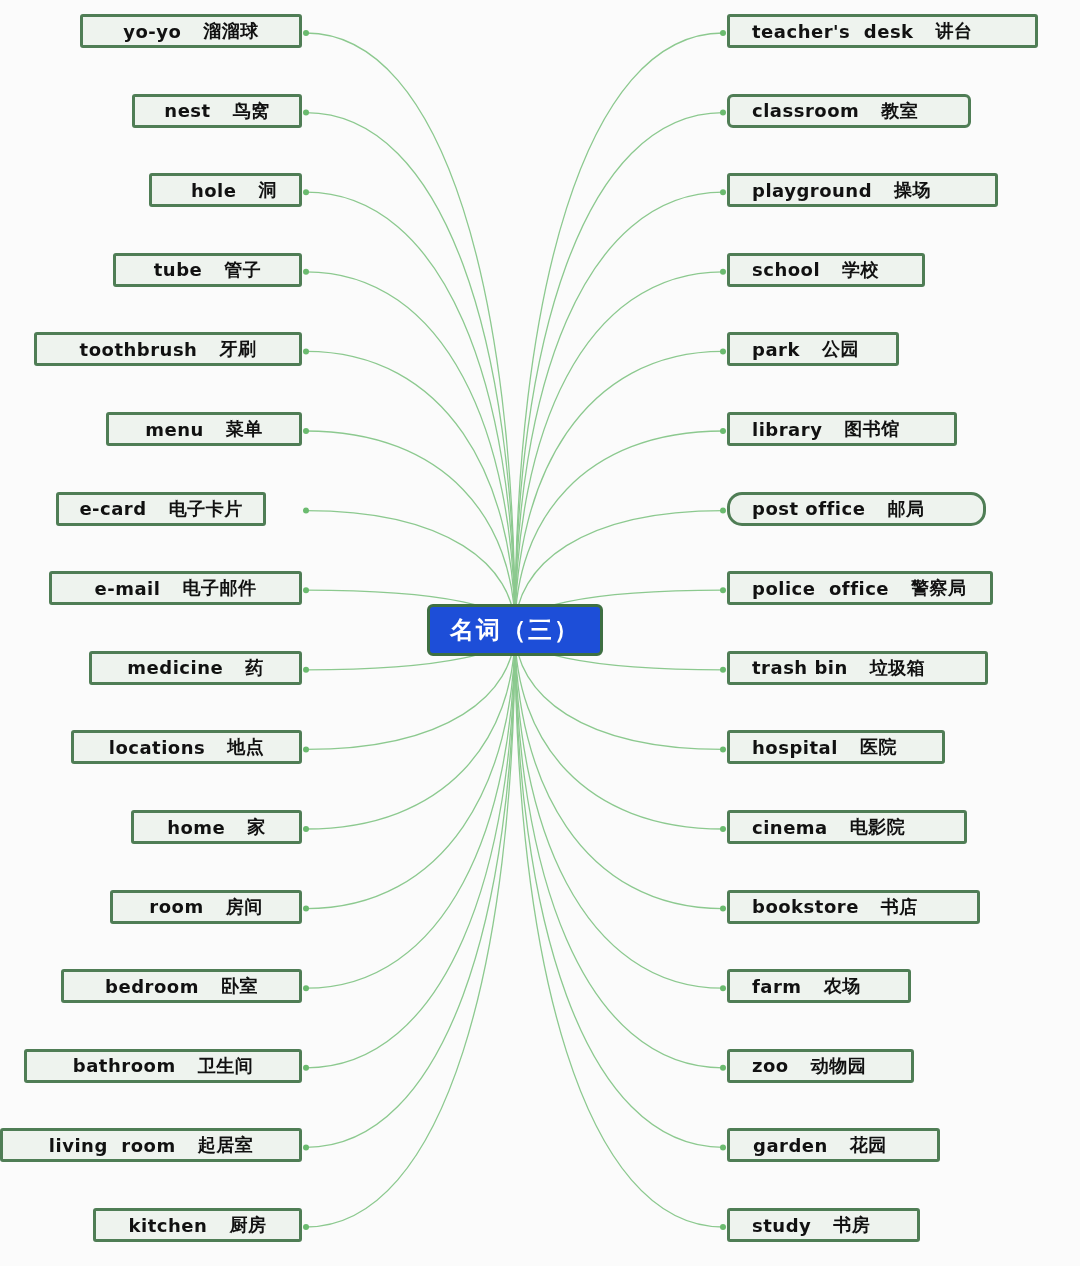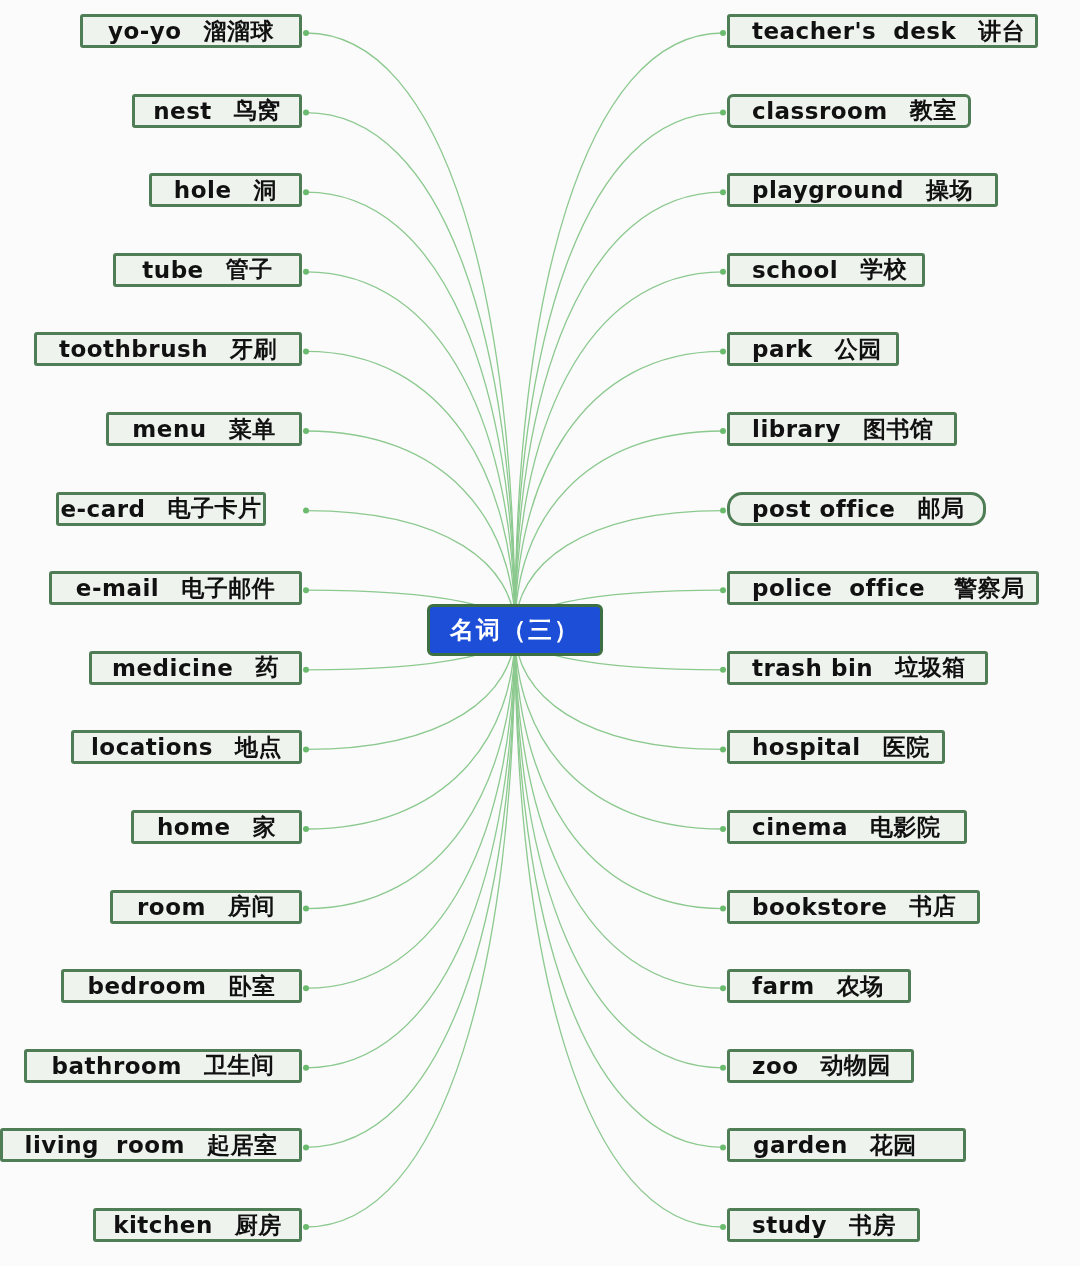--- a/index.html
+++ b/index.html
@@ -1,21 +1,21 @@
 <!DOCTYPE html>
 <html><head>
 <meta charset="utf-8">
 <style>
   html,body{margin:0;padding:0;}
   body{width:1080px;height:1266px;background:#fbfbfb;position:relative;overflow:hidden;
        font-family:"DejaVu Sans","Liberation Sans",sans-serif;}
   #links{position:absolute;left:0;top:0;width:1080px;height:1266px;}
   .node{position:absolute;height:34px;box-sizing:border-box;border:3px solid #4f7d55;border-radius:3px;
         background:#eef3ee;display:flex;align-items:center;white-space:pre;
-        font-weight:bold;font-size:23px;color:#111;letter-spacing:0.5px;}
+        font-weight:bold;font-size:18px;color:#111;letter-spacing:0.5px;}
   .node .en{margin-right:22px;}
   .left{justify-content:center;padding:0 22px;}
   .right{padding:0 22px;}
   .center{position:absolute;left:427px;top:604px;width:176px;height:52px;box-sizing:border-box;
           border:3px solid #3e6f42;border-radius:6px;background:#1d4ed8;color:#fff;
           display:flex;align-items:center;justify-content:center;font-size:24px;font-weight:bold;letter-spacing:2px;}
 </style>
 </head>
 <body>
 
@@ -107,22 +107,22 @@
     <div class="node left" style="top: 1048.8px; width: 278px; left: 24px;"><span class="en">bathroom</span><span class="zh">卫生间</span></div>
     <div class="node left" style="top: 1128.4px; width: 302px; left: 0px;"><span class="en">living  room</span><span class="zh">起居室</span></div>
     <div class="node left" style="top: 1208px; width: 209px; left: 93px;"><span class="en">kitchen</span><span class="zh">厨房</span></div>
     <div class="node right" style="top: 14px; width: 311px; left: 727px;"><span class="en">teacher's  desk</span><span class="zh">讲台</span></div>
     <div class="node right" style="top: 93.6px; width: 244px; left: 727px; border-radius: 6px;"><span class="en">classroom</span><span class="zh">教室</span></div>
     <div class="node right" style="top: 173.2px; width: 271px; left: 727px;"><span class="en">playground</span><span class="zh">操场</span></div>
     <div class="node right" style="top: 252.8px; width: 198px; left: 727px;"><span class="en">school</span><span class="zh">学校</span></div>
     <div class="node right" style="top: 332.4px; width: 172px; left: 727px;"><span class="en">park</span><span class="zh">公园</span></div>
     <div class="node right" style="top: 412px; width: 230px; left: 727px; text-align: right;"><span class="en">library</span><span class="zh">图书馆</span></div>
     <div class="node right" style="top: 491.6px; width: 259px; left: 727px; border-radius: 15px;"><span class="en">post office</span><span class="zh">邮局</span></div>
-    <div class="node right" style="top: 571.2px; width: 312px; left: 727px; gap: 7px;"><span class="en">police  office</span><span class="zh">警察局</span></div>
+    <div class="node right" style="top: 571.2px; width: 266px; left: 727px;"><span class="en">police  office</span><span class="zh">警察局</span></div>
     <div class="node right" style="top: 650.8px; width: 261px; left: 727px;"><span class="en">trash bin</span><span class="zh">垃圾箱</span></div>
     <div class="node right" style="top: 730.4px; width: 218px; left: 727px;"><span class="en">hospital</span><span class="zh">医院</span></div>
     <div class="node right" style="top: 810px; width: 240px; left: 727px;"><span class="en">cinema</span><span class="zh">电影院</span></div>
     <div class="node right" style="top: 889.6px; width: 253px; left: 727px;"><span class="en">bookstore</span><span class="zh">书店</span></div>
     <div class="node right" style="top: 969.2px; width: 184px; left: 727px;"><span class="en">farm</span><span class="zh">农场</span></div>
     <div class="node right" style="top: 1048.8px; width: 187px; left: 727px;"><span class="en">zoo</span><span class="zh">动物园</span></div>
-    <div class="node right" style="top: 1128.4px; width: 239px; left: 727px; padding-left: 23px;"><span class="en">garden</span><span class="zh">花园</span></div>
+    <div class="node right" style="top: 1128.4px; width: 213px; left: 727px; padding-left: 23px;"><span class="en">garden</span><span class="zh">花园</span></div>
     <div class="node right" style="top: 1208px; width: 193px; left: 727px;"><span class="en">study</span><span class="zh">书房</span></div>
   </div>
 
 </body></html>

